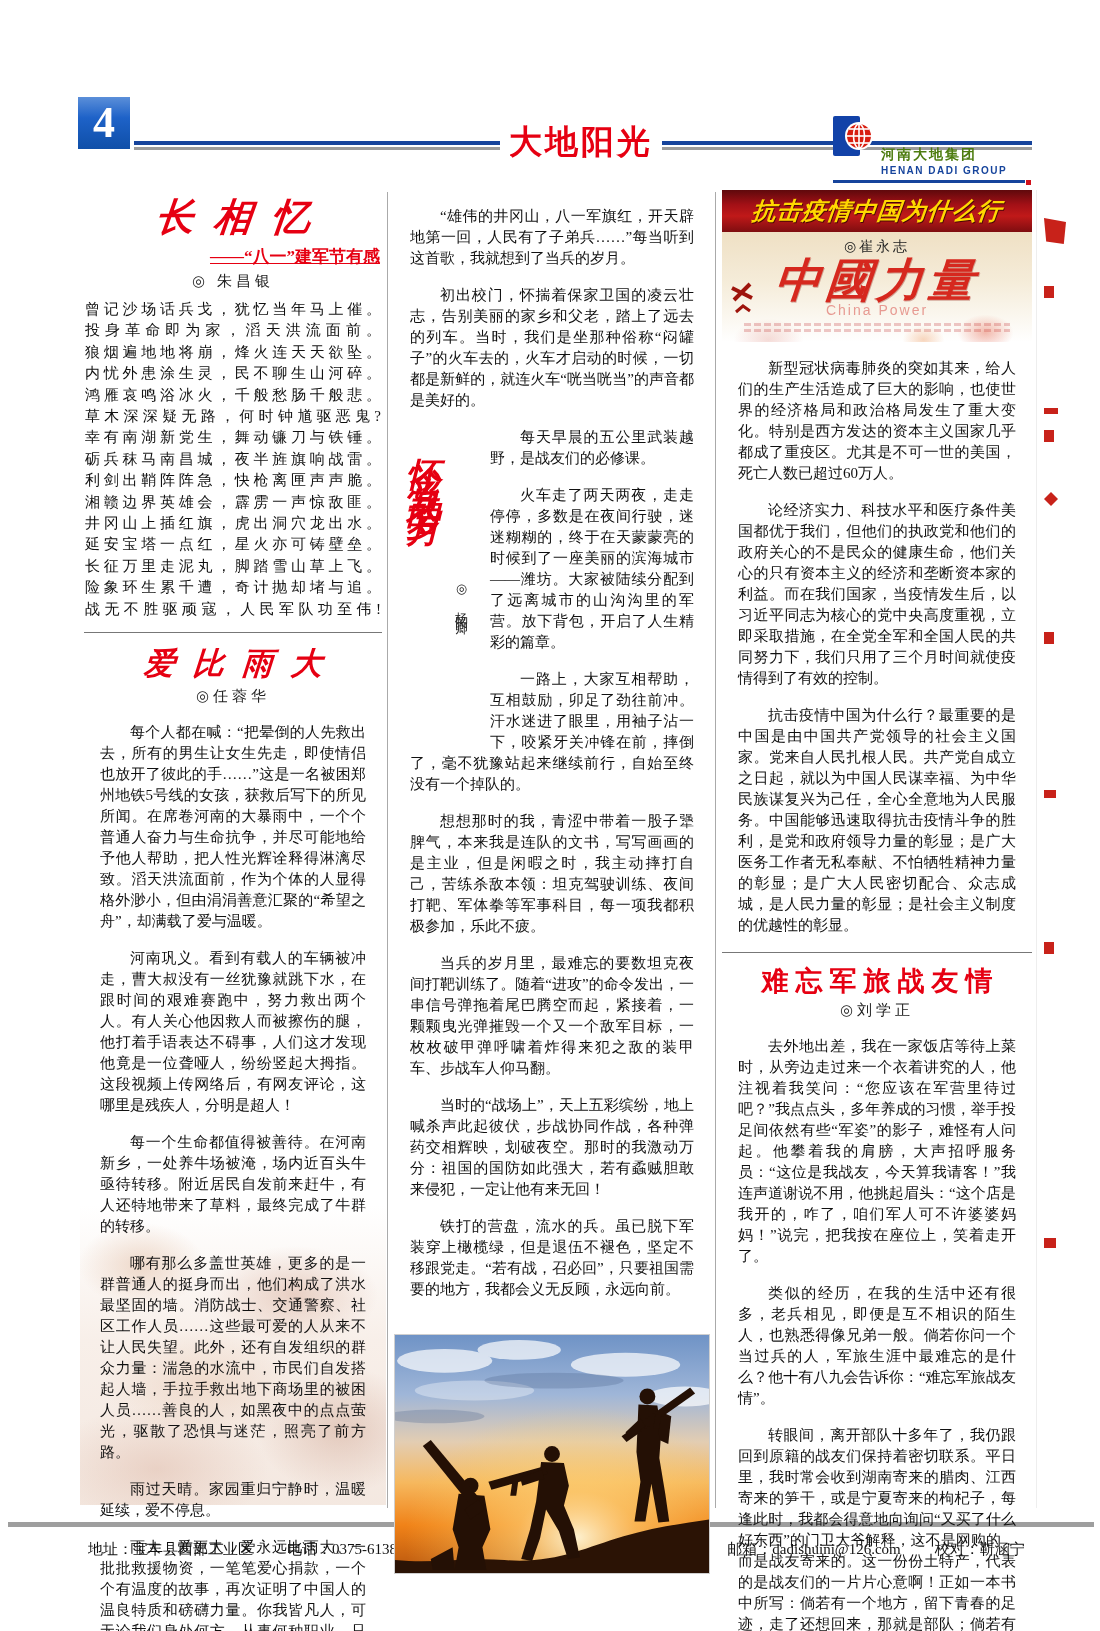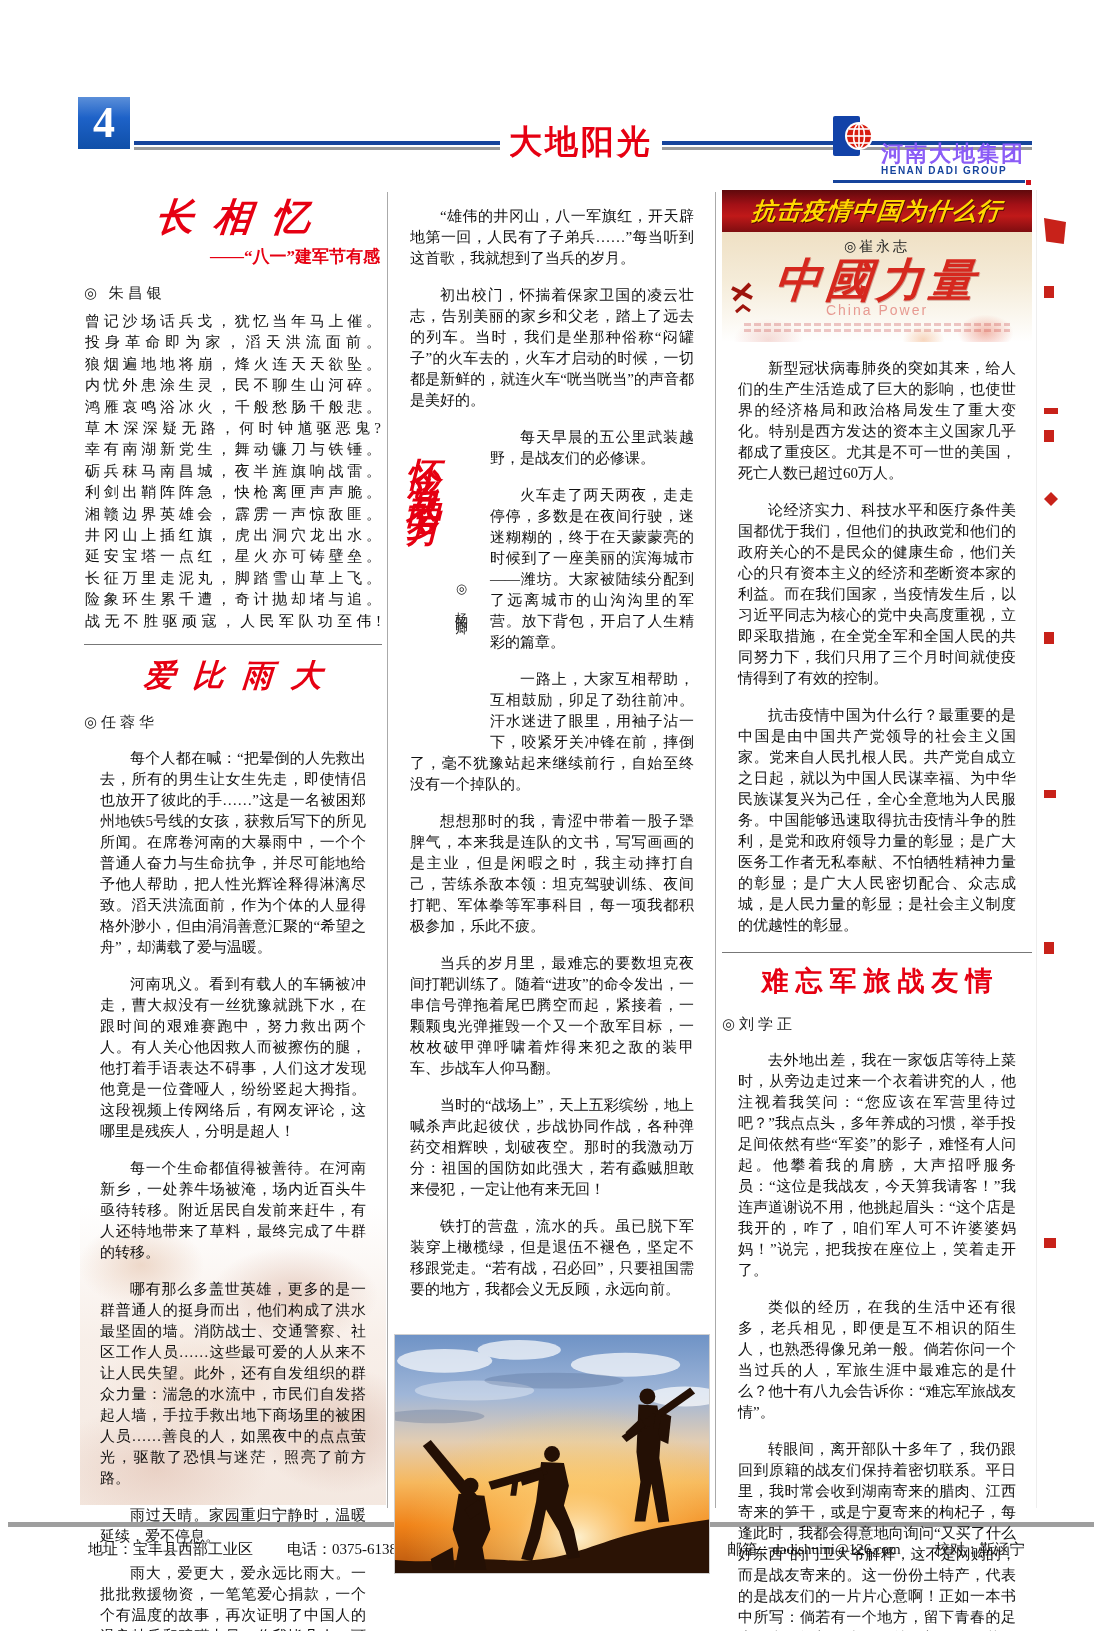--- a/index.html
+++ b/index.html
@@ -19,41 +19,41 @@
   .rule::after{content:"";position:absolute;left:0;right:0;top:6px;height:3px;background:#9b9b9b;}
   .rule-left{left:134px;top:141px;width:366px;}
   .rule-right{left:662px;top:141px;width:370px;}
   .masthead{
     position:absolute;left:498px;top:120px;width:166px;text-align:center;
     color:#e60012;font-size:33px;font-weight:bold;letter-spacing:3px;
     font-family:"Liberation Sans","DejaVu Sans",sans-serif;
   }
   .logo{position:absolute;left:833px;top:99px;width:200px;}
   .logo-row{display:flex;align-items:center;gap:6px;}
-  .logo-text-cn{color:#8b5cf6;font-size:22px;font-weight:bold;letter-spacing:2px;
+  .logo-text-cn{color:#4d7c0f;font-size:14px;font-weight:bold;letter-spacing:2px;
     font-family:"Liberation Sans","DejaVu Sans",sans-serif;line-height:22px;margin-top:44px;}
   .logo-text-en{color:#16449c;font-size:10px;font-weight:bold;letter-spacing:1.5px;
     font-family:"Liberation Sans","DejaVu Sans",sans-serif;line-height:12px;}
   .logo-underline{margin-top:3px;height:3px;background:#16449c;position:relative;width:192px;}
   .logo-underline i{position:absolute;right:-6px;top:0;width:5px;height:5px;background:#d0111b;}
   
   .col-divider{position:absolute;top:192px;width:1px;height:1316px;background:#aaa;}
   .col{position:absolute;top:190px;z-index:1;}
   .col-left{left:84px;width:298px;}
   .col-mid{left:394px;width:316px;}
   .col-right{left:722px;width:310px;}
   .bt{font-size:15px;line-height:21px;text-align:justify;text-indent:2em;margin:16px;color:#111;}
   .section-divider{height:1px;background:#777;margin:12px 0 10px;}
   
   .poem-title{
     text-align:center;color:#e60012;font-size:38px;font-weight:bold;font-style:italic;
     letter-spacing:20px;transform:skewX(-6deg);margin:2px 0 2px;text-indent:20px;
   }
-  .poem-subtitle{text-align:right;color:#e60012;font-size:17px;font-weight:bold;padding-right:2px;margin:0 0 4px;}
-  .byline{text-align:left;font-size:15px;letter-spacing:4px;color:#222;margin:16px 0 8px;}
+  .poem-subtitle{text-align:right;color:#e60012;font-size:17px;font-weight:bold;padding-right:2px;margin:0 0 4px;text-decoration:underline;}
+  .byline{text-align:center;font-size:15px;letter-spacing:4px;color:#222;margin:2px 0 8px;}
   .poem-line{font-size:15px;line-height:21.4px;text-align:justify;text-align-last:justify;padding:0 1px;}
   
   .love-title{
     text-align:center;color:#e60012;font-size:31px;font-weight:bold;font-style:italic;
     letter-spacing:18px;text-indent:18px;margin:4px 0 2px;transform:skewX(-4deg);
   }
   .hands-bg{
     position:absolute;left:-4px;right:-4px;top:1015px;height:300px;z-index:-1;
     background:
       radial-gradient(90px 60px at 20% 20%,rgba(226,190,165,.55),rgba(226,190,165,0) 70%),

